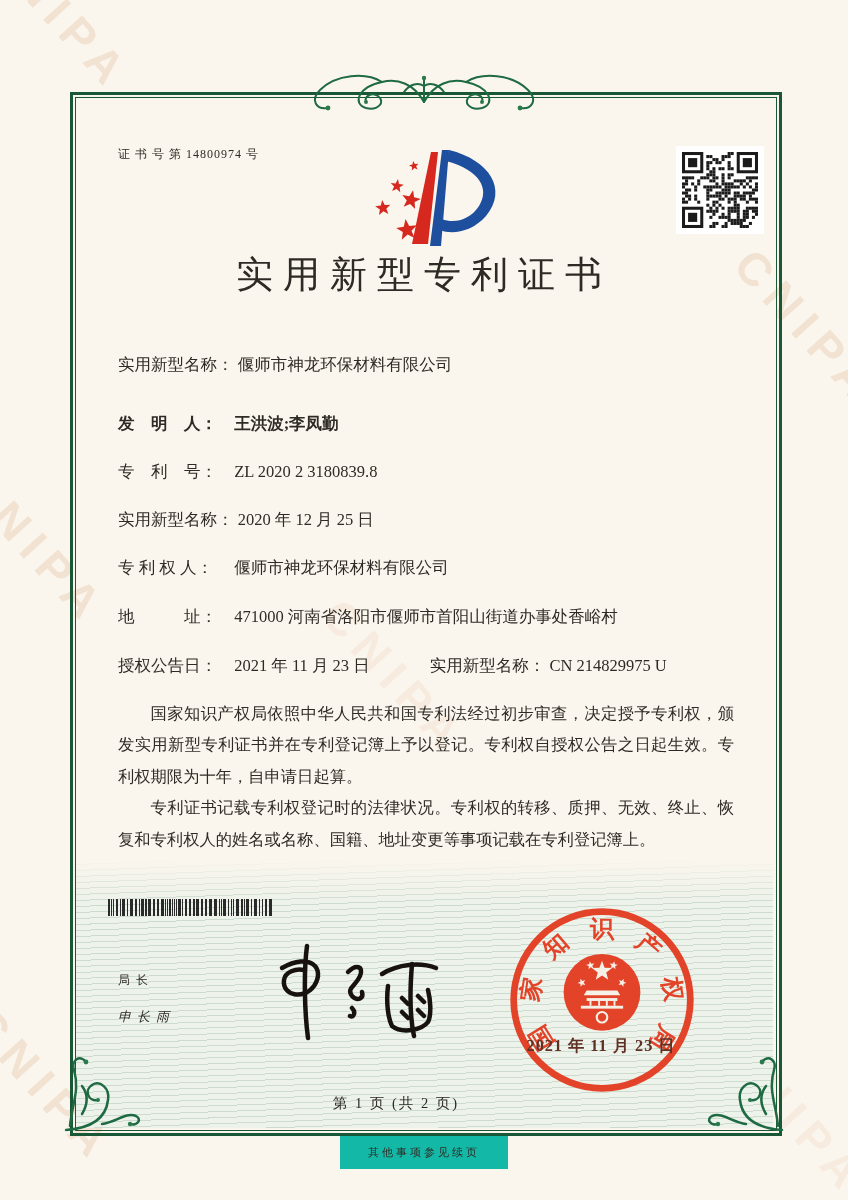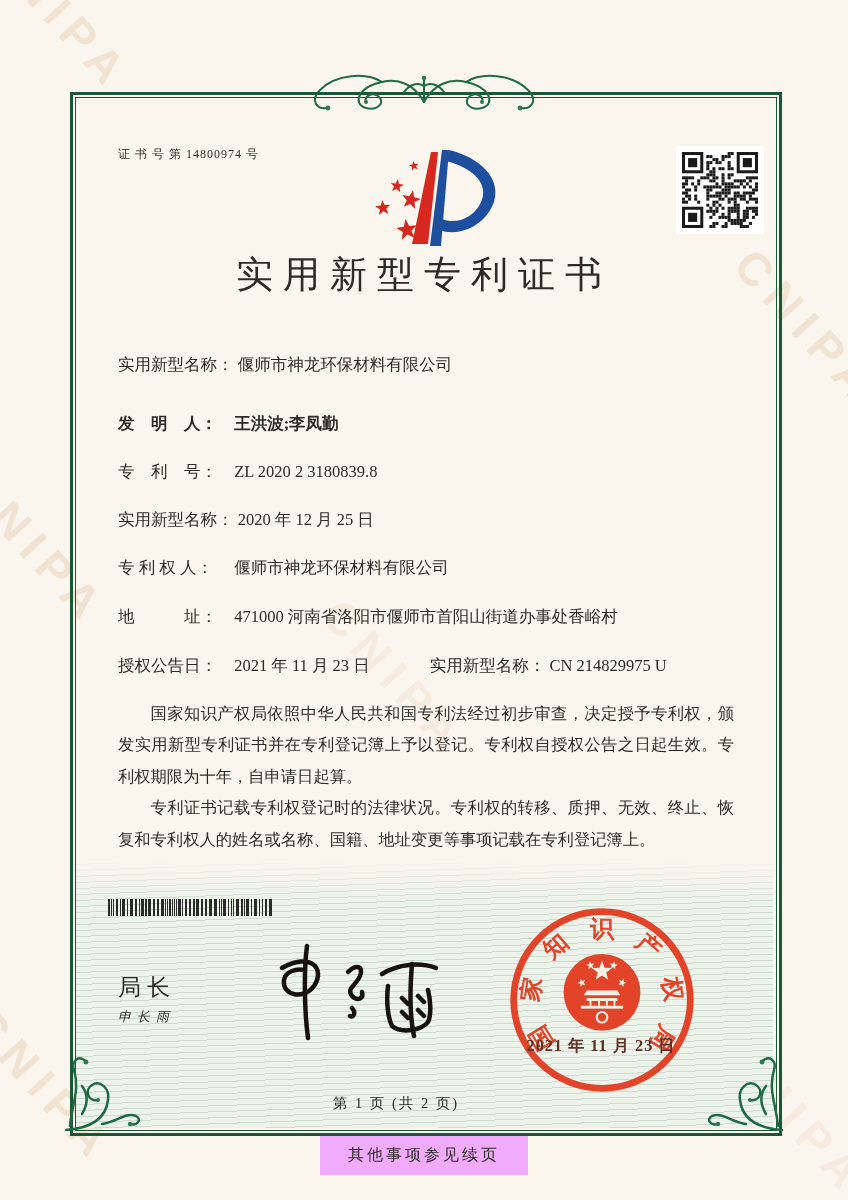--- a/index.html
+++ b/index.html
@@ -28,30 +28,30 @@
   
   .frow{position:absolute;left:118px;font-size:16.5px;white-space:nowrap;z-index:3;}
   .fl{display:inline-block;min-width:112px;}
   .fl2{margin-left:56px;}
   
   #body-text{left:118px;top:698px;width:616px;font-size:16.3px;line-height:1.93;
              text-align:justify;z-index:3;}
   #body-text p{margin:0;text-indent:2em;}
   
   #barcode{left:108px;top:899px;z-index:3;}
-  #signer-title{left:118px;top:972px;font-size:23px;letter-spacing:6px;z-index:3;}
+  #signer-title{left:118px;top:972px;font-size:12px;letter-spacing:6px;z-index:3;}
   #signer-name{left:118px;top:1008px;font-size:13px;letter-spacing:6px;z-index:3;font-style:italic;}
   #signature{left:252px;top:938px;z-index:4;}
   #seal{left:506px;top:904px;z-index:4;opacity:.95;}
   #seal-text text{fill:#e33b1f;font-size:25px;font-weight:700;font-family:"Liberation Serif","DejaVu Serif",serif;}
   #seal-date{fill:#58271a;font-size:17px;font-weight:600;letter-spacing:1px;
              font-family:"Liberation Serif","DejaVu Serif",serif;}
   #page-no{left:0;top:1094px;width:792px;text-align:center;font-size:14.5px;letter-spacing:2px;z-index:3;}
-  #note-box{left:50%;top:1136px;transform:translateX(-50%);background:#f0abfc;
-            padding:9px 28px;font-size:16px;letter-spacing:3px;z-index:3;}
+  #note-box{left:50%;top:1136px;transform:translateX(-50%);background:#14b8a6;
+            padding:9px 28px;font-size:11px;letter-spacing:3px;z-index:3;}
   
   .orn{z-index:3;}
   svg{display:block;}
 </style>
 </head>
 <body>
 
 <div id="page">
 
   <div class="wm" style="left:-36px;top:-14px;">CNIPA</div>

